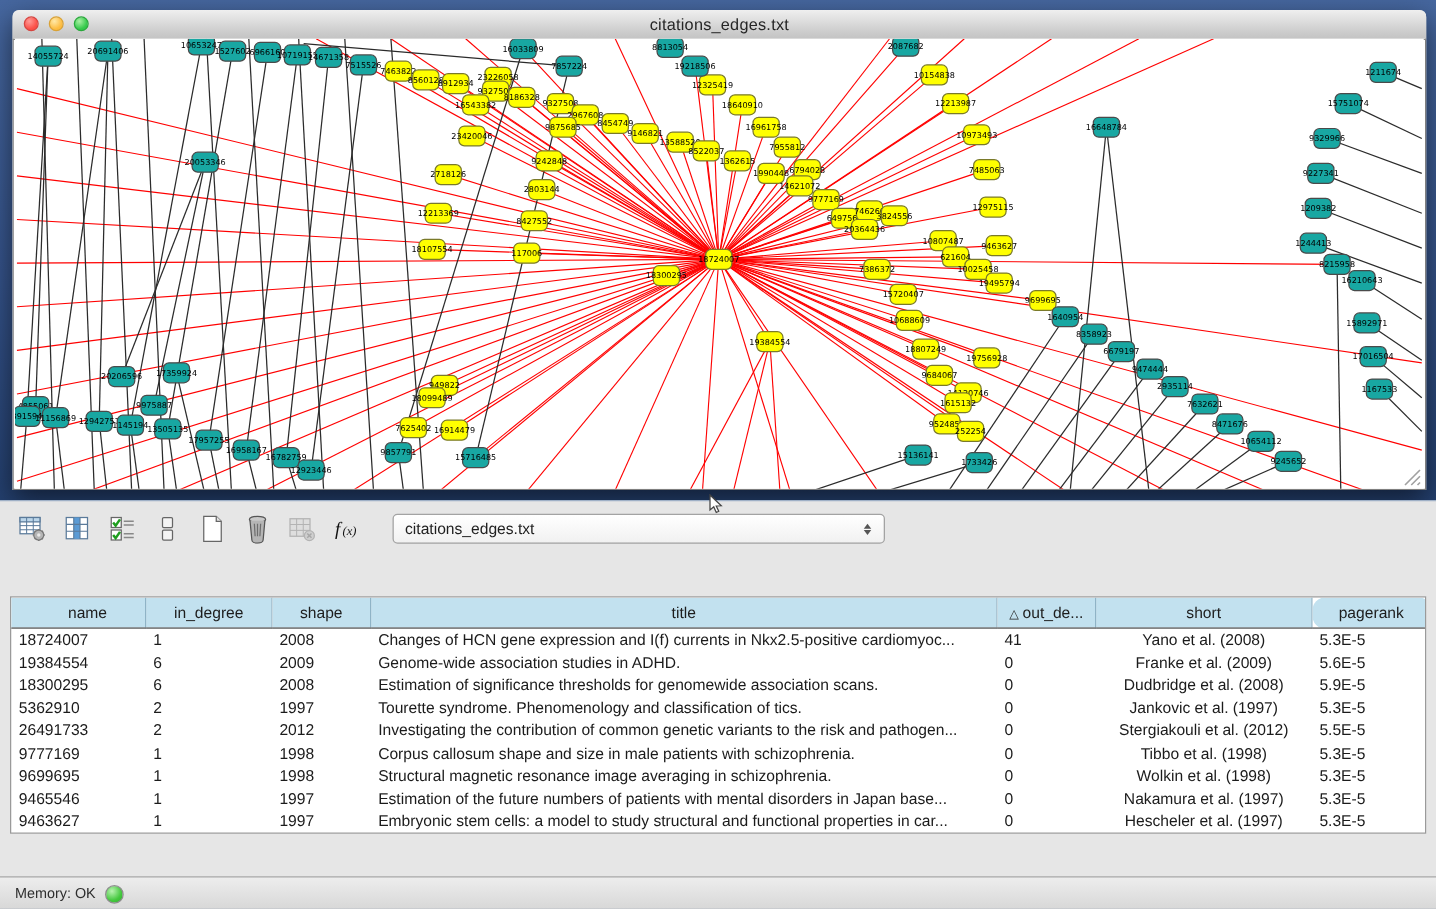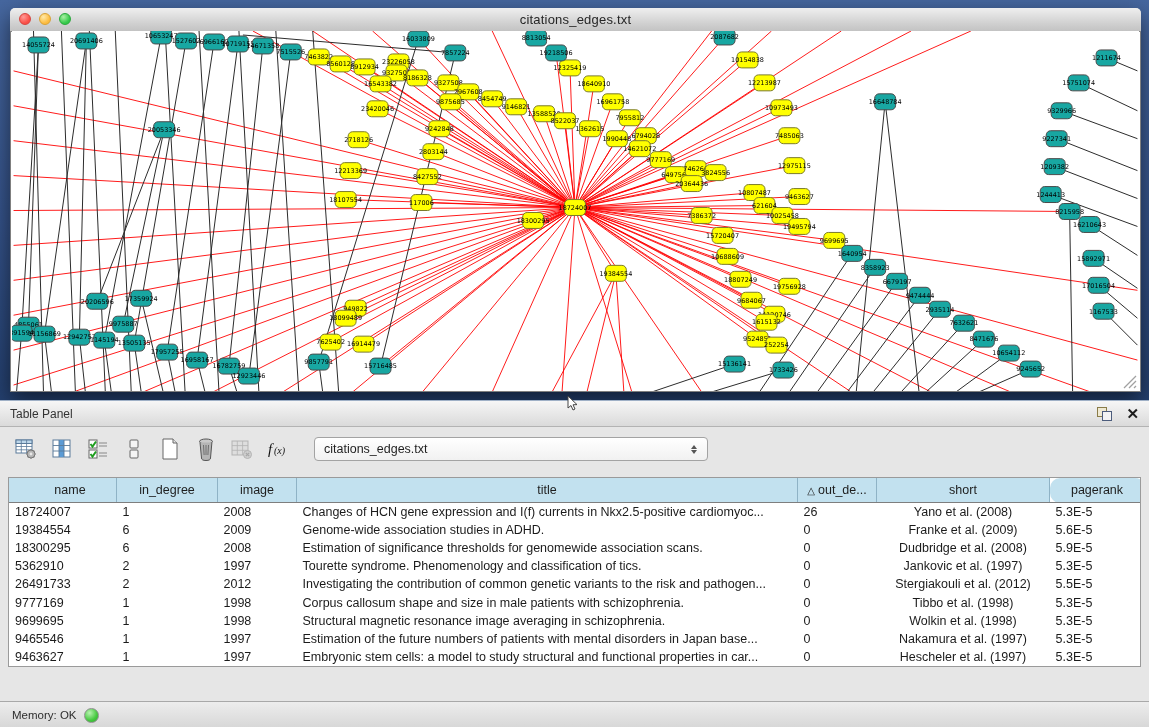--- a/index.html
+++ b/index.html
@@ -736,30 +736,20 @@
           </svg>
       </div>
     </div>
   </section>
 
   <svg class="cursor" width="13" height="17" viewBox="0 0 13 17">
     <path d="M1,1 L1,13 L4,10.5 L6,15 L8,14 L6,9.8 L10,9.6 Z" fill="#fff" stroke="#444" stroke-width="1"></path>
   </svg>
 
   <section class="tpanel">
-    <header class="tpanel-titlebar">
-      <span class="tpanel-title">Table Panel</span>
-      <span class="tpanel-actions">
-        <span class="float-icon">
-            <span class="sq1"></span>
-            <span class="sq2"></span>
-          </span>
-        <span class="close-icon">✕</span>
-      </span>
-    </header>
 
     <div class="toolbar">
       <span id="tb-icons" style="display:flex;align-items:center;gap:8px;">
           <button class="tb-btn">
             <svg width="24" height="24">
               <rect x="2" y="3" width="16" height="13" fill="#fff" stroke="#5a7a9a"></rect>
               <rect x="2" y="3" width="16" height="3.5" fill="#bcd6ea" stroke="#5a7a9a"></rect>
               <path d="M7.3,3 V16 M12.6,3 V16 M2,9.5 H18 M2,12.8 H18" stroke="#5a7a9a" stroke-width="0.8"></path>
               <circle cx="17" cy="17" r="4" fill="#b5b5b5" stroke="#777"></circle>
               <circle cx="17" cy="17" r="1.4" fill="#e8e8e8"></circle>
@@ -825,34 +815,34 @@
           </span>
       </div>
     </div>
 
     <div class="tablewrap">
       <table class="data">
         <thead>
             <tr id="thead-row">
               <th class="col1">name</th>
               <th class="col2">in_degree</th>
-              <th class="col3">image</th>
+              <th class="col3">shape</th>
               <th class="col4">title</th>
               <th class="col5"><span class="sortglyph">△</span>out_de...</th>
               <th class="col6">short</th>
               <th class="col7">pagerank</th>
             </tr>
           </thead>
         <tbody id="tbody">
             <tr>
               <td class="col1">18724007</td>
               <td class="col2">1</td>
               <td class="col3">2008</td>
               <td class="col4">Changes of HCN gene expression and I(f) currents in Nkx2.5-positive cardiomyoc...</td>
-              <td class="col5">26</td>
+              <td class="col5">41</td>
               <td class="col6 c-short">Yano et al. (2008)</td>
               <td class="col7">5.3E-5</td>
             </tr>
             <tr>
               <td class="col1">19384554</td>
               <td class="col2">6</td>
               <td class="col3">2009</td>
               <td class="col4">Genome-wide association studies in ADHD.</td>
               <td class="col5">0</td>
               <td class="col6 c-short">Franke et al. (2009)</td>

